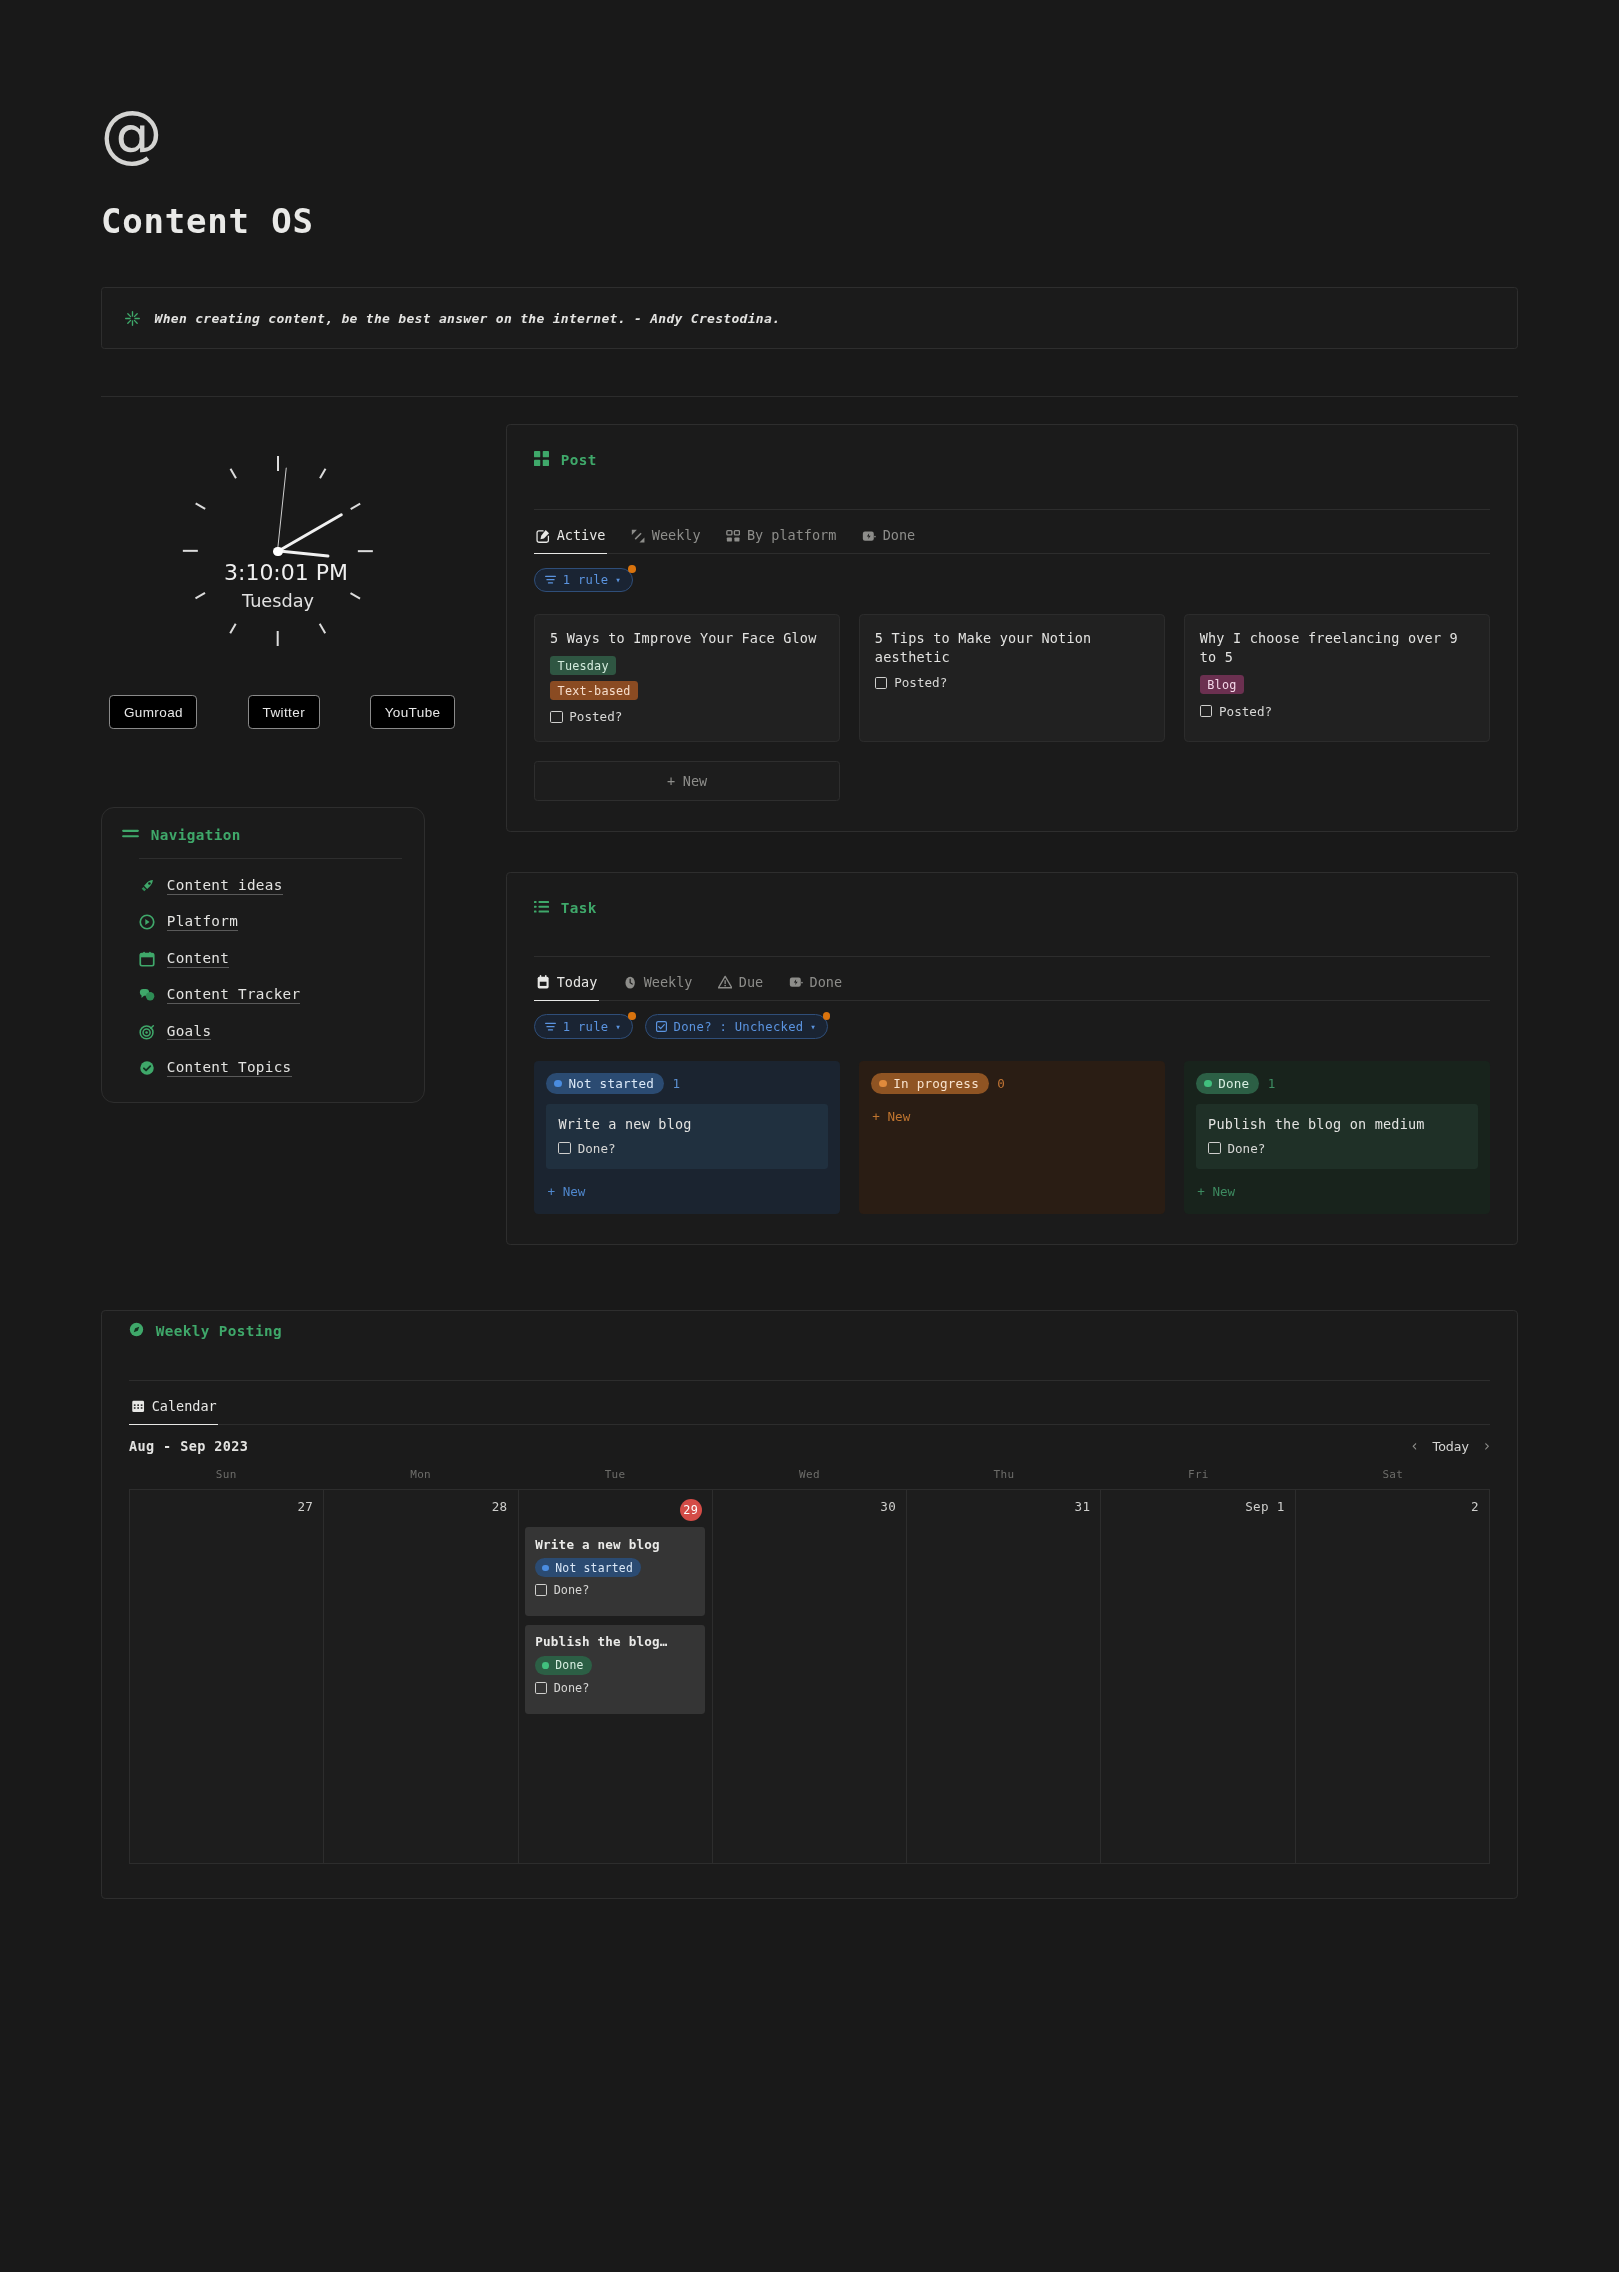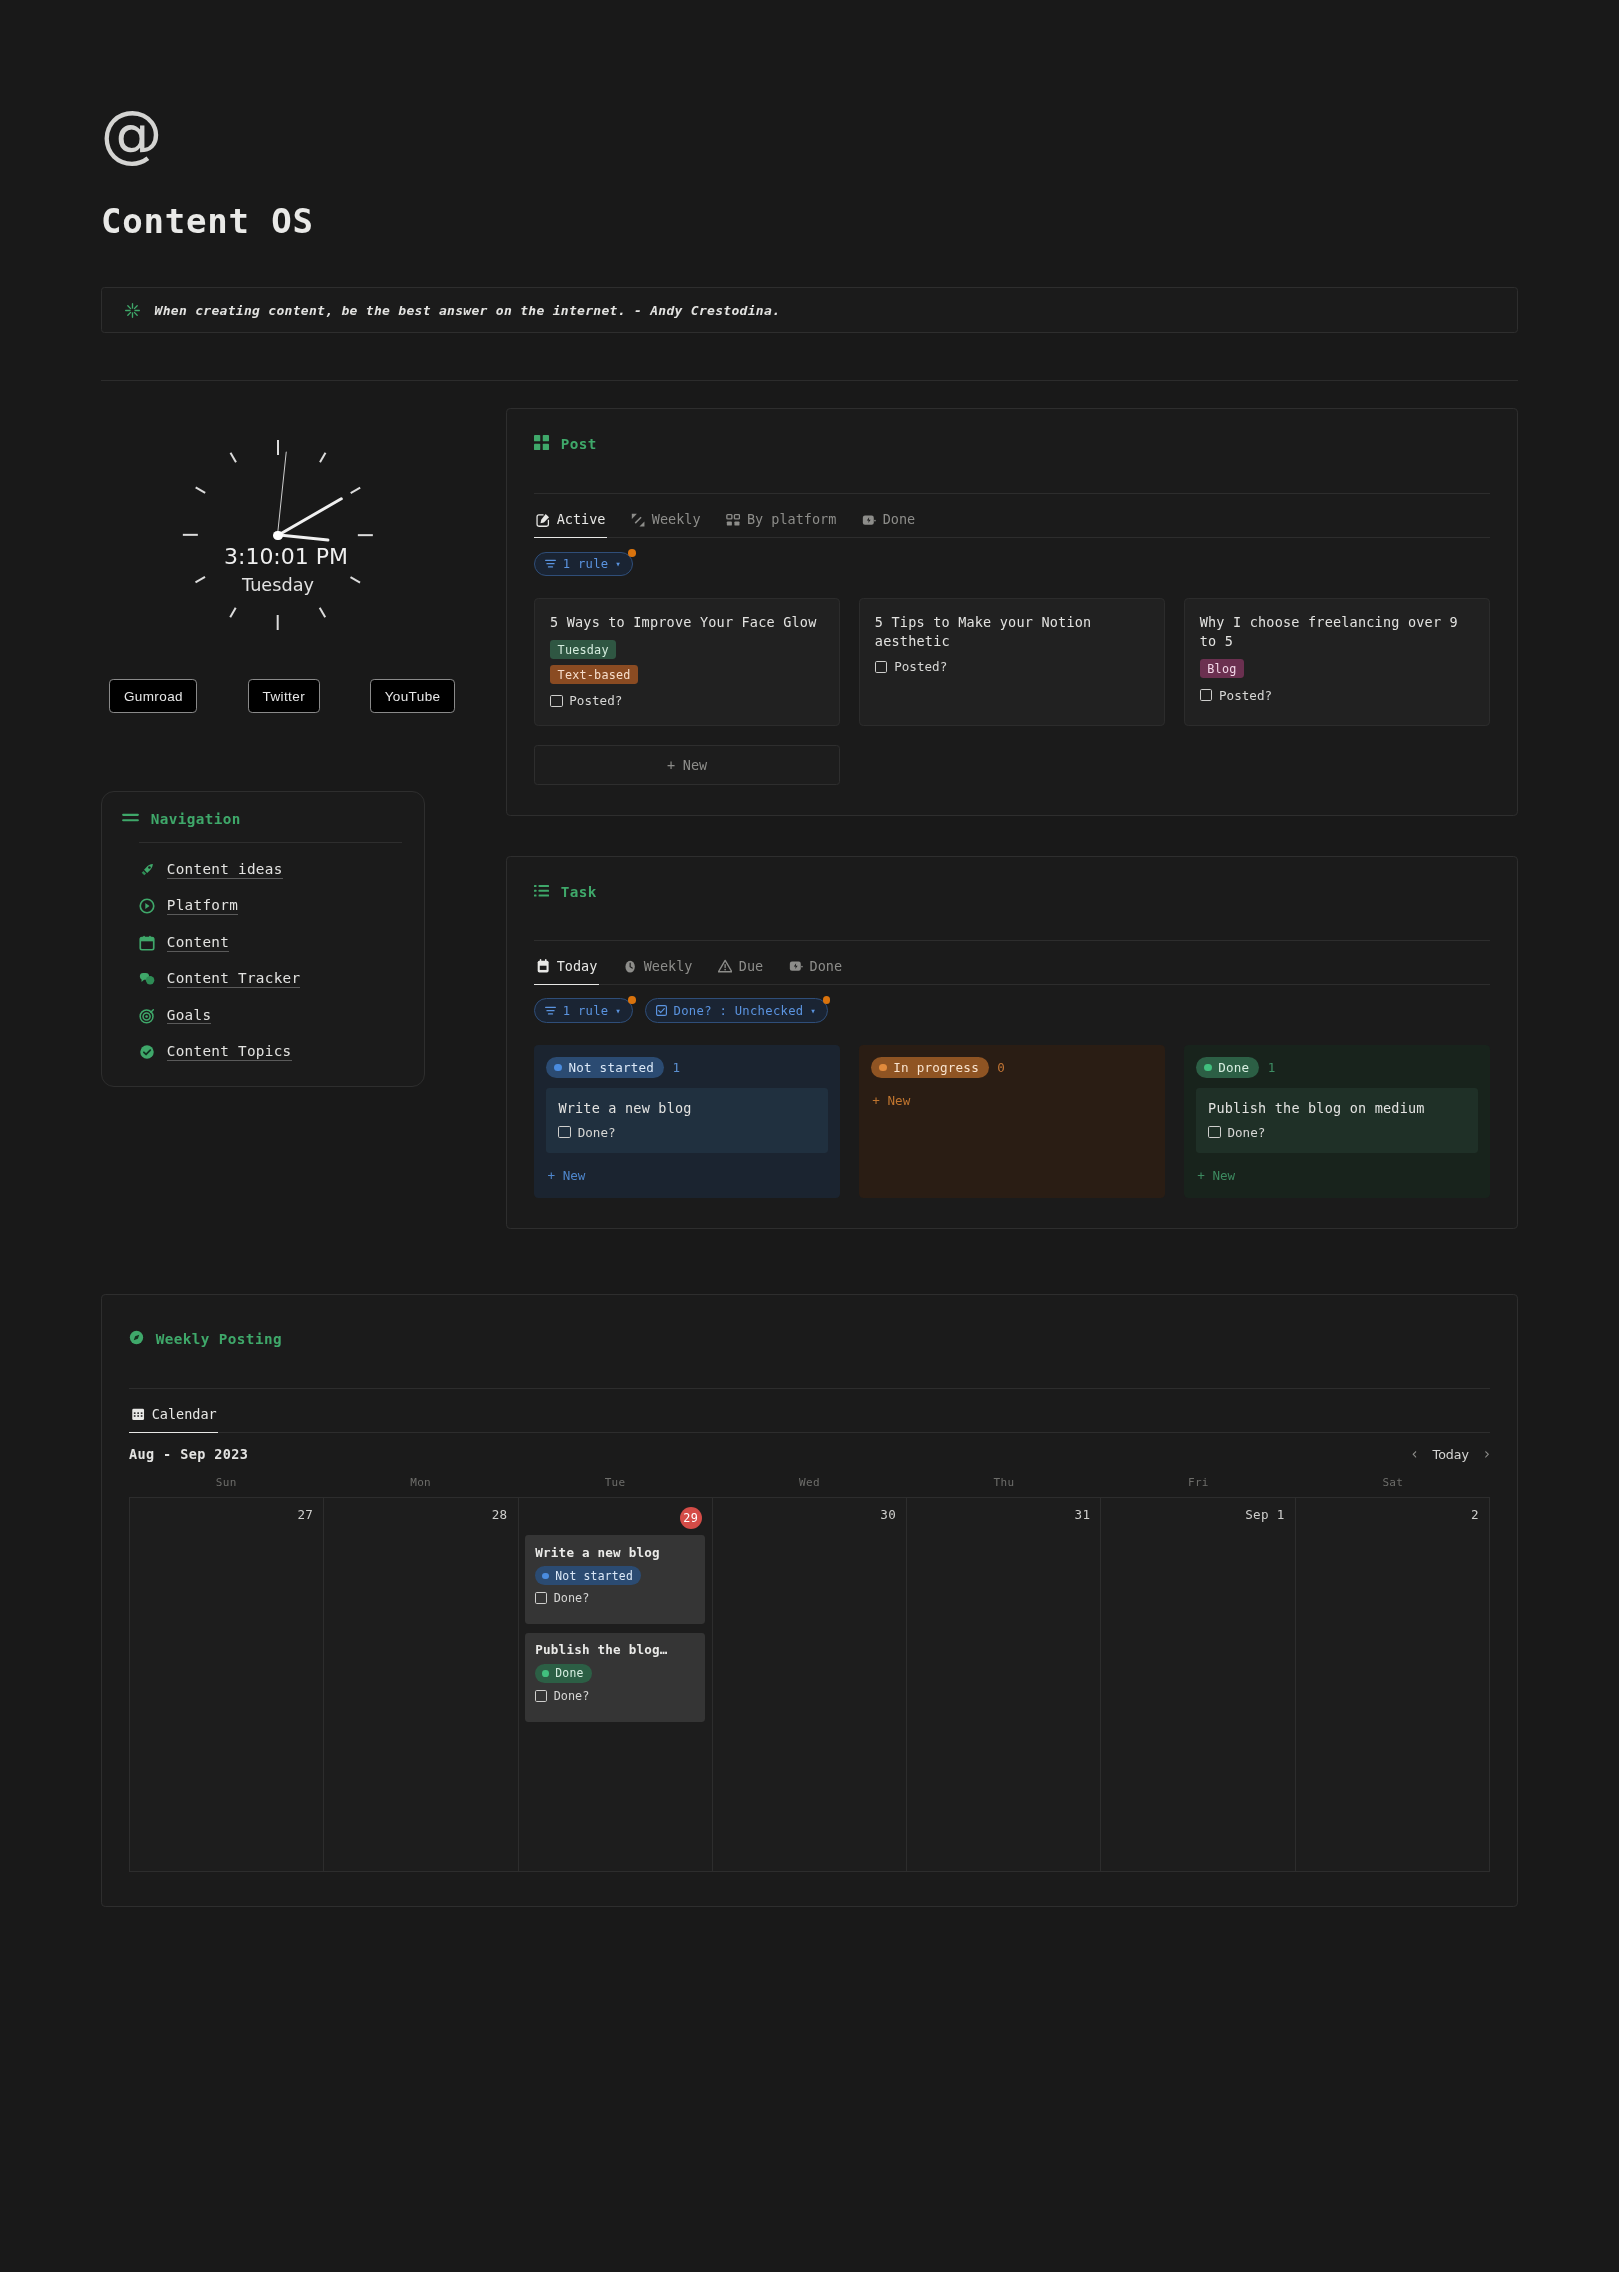--- a/index.html
+++ b/index.html
@@ -27,21 +27,21 @@
     margin-top: 37px;
     font-size: 34px;
     font-weight: 700;
     letter-spacing: 0.8px;
     color: #e9e9e7;
   }
 
   
   .callout {
     margin-top: 46px;
-    height: 46px;
+    height: 62px;
     border: 0.8px solid #2e2e2e;
     border-radius: 3.4px;
     display: flex;
     align-items: center;
     padding: 0 22px;
     gap: 13.5px;
     background: #1b1b1b;
   }
   .callout-icon { width: 17px; height: 17px; flex: 0 0 17px; position: relative; }
   .callout-text {
@@ -353,21 +353,21 @@
   .newbtn-sm.blue { color: #4f87cc; }
   .newbtn-sm.orange { color: #c0752f; }
   .newbtn-sm.green { color: #3d8a60; }
 
   
   .cal-block {
     border: 0.8px solid #2e2e2e;
     border-radius: 4.2px;
     background: #1b1b1b;
     margin: 25px 0 0 0;
-    padding: 28px 27px 34px 27px;
+    padding: 4px 27px 34px 27px;
   }
   .cal-toolbar {
     display: flex; align-items: center; justify-content: space-between;
     padding-top: 13.5px;
   }
   .cal-month { font-size: 13.5px; font-weight: 700; color:#e3e3e1; letter-spacing:0.4px; }
   .cal-nav { display: flex; align-items: center; gap: 15px; }
   .cal-nav-btn {
     color: #8d8d8a; font-size: 15px; cursor: pointer; line-height: 1;
     font-family: "DejaVu Sans", sans-serif;

